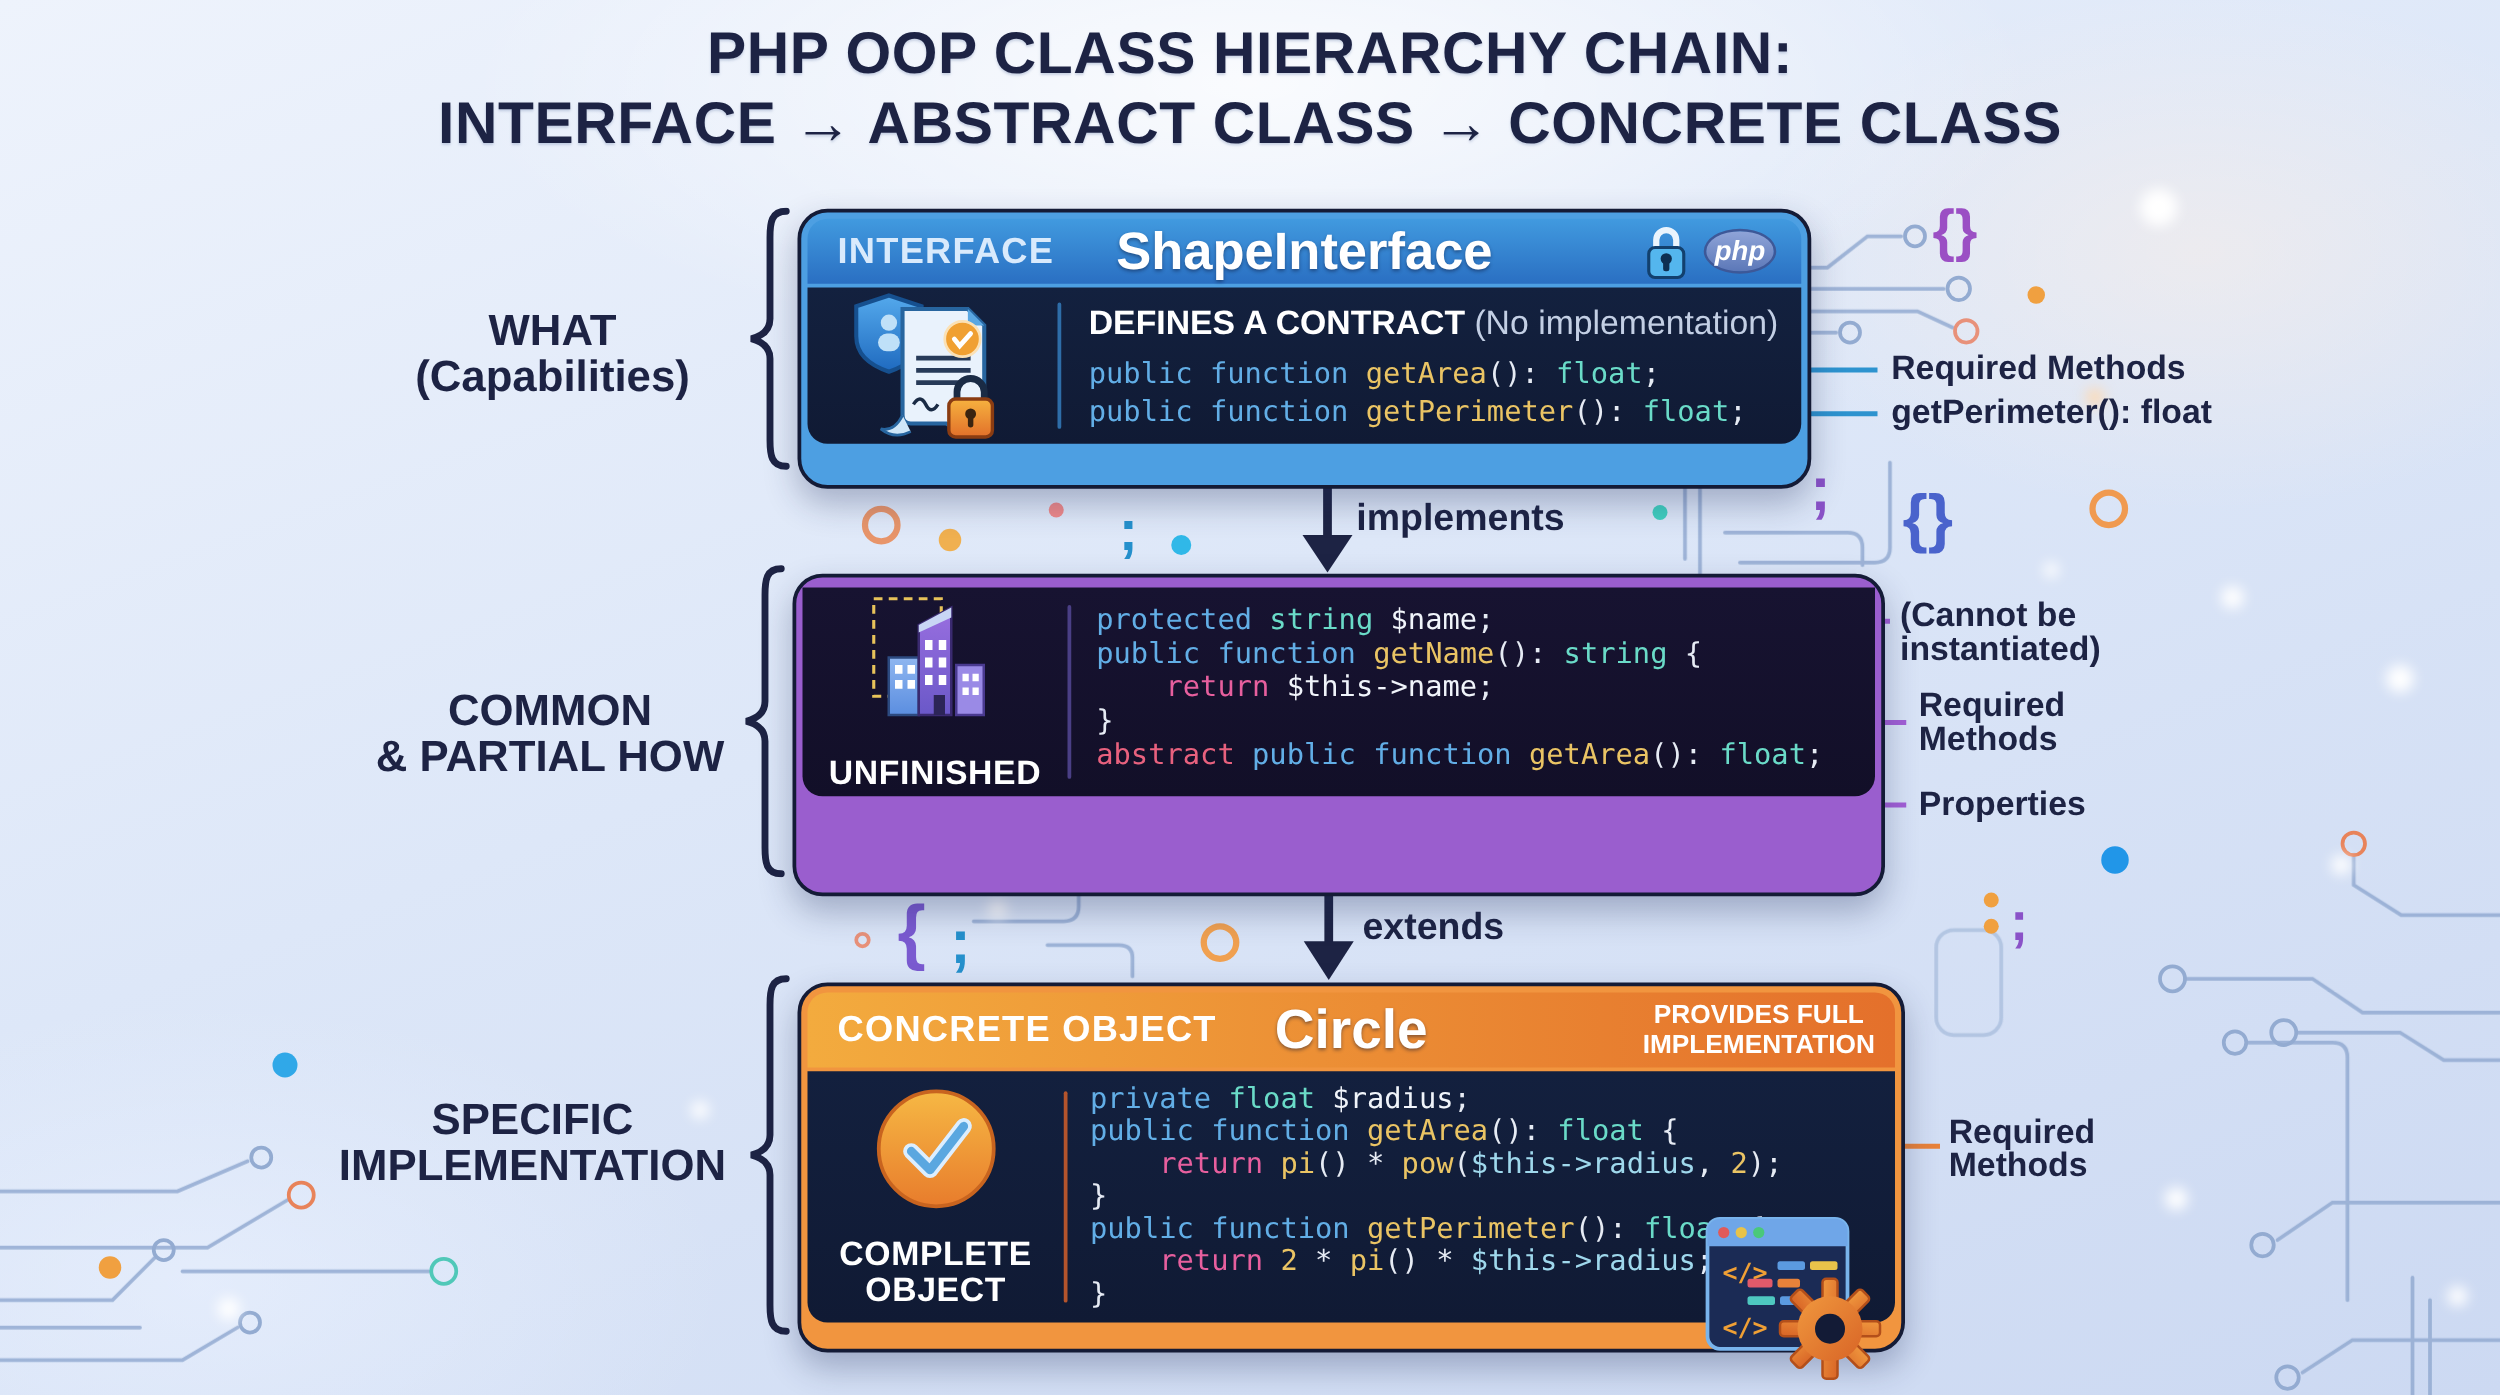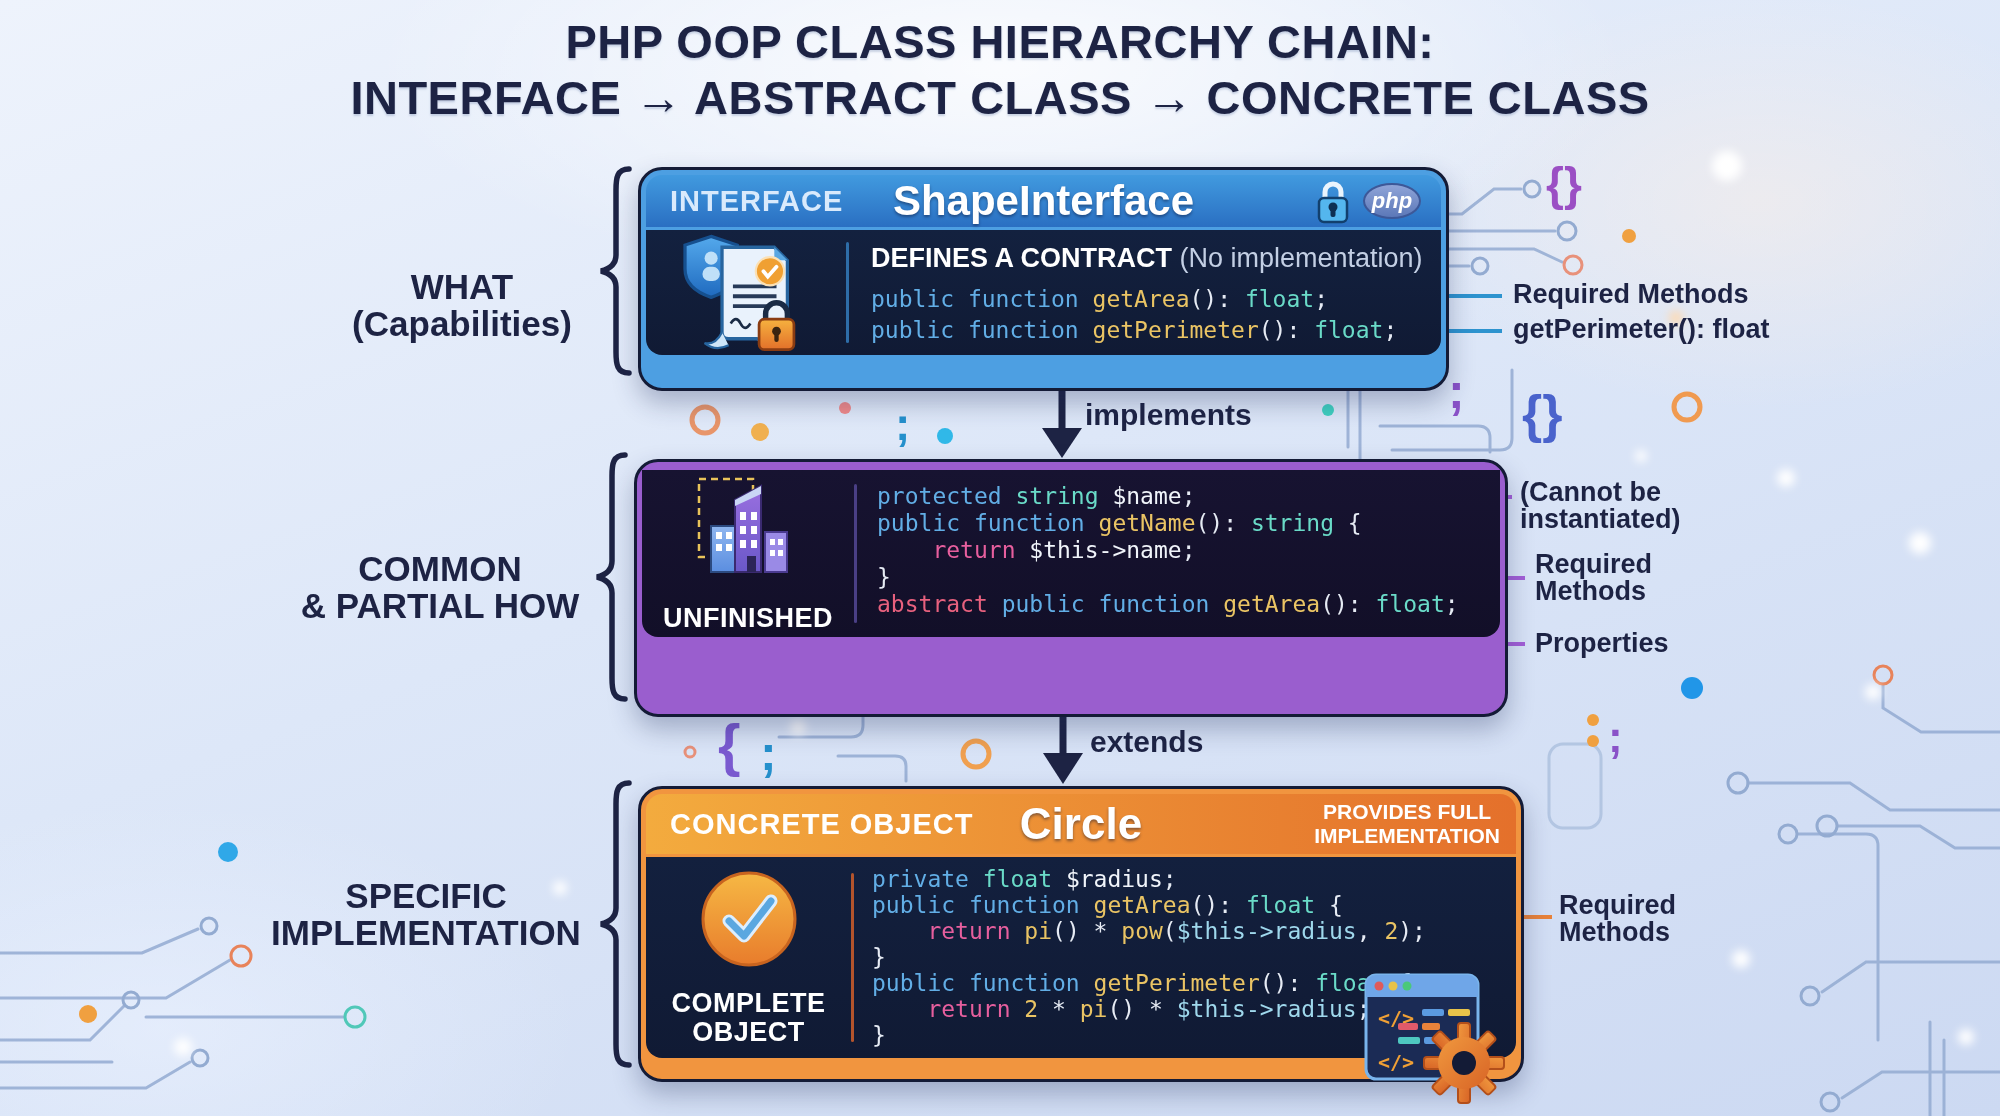--- a/index.html
+++ b/index.html
@@ -213,21 +213,21 @@
       <rect x="1059.5" y="701" width="7" height="56"></rect>
       <polygon points="1043,753 1083,753 1063,784"></polygon>
     </g>
   </svg>
 
   <div class="title">
     <div class="t1">PHP OOP CLASS HIERARCHY CHAIN:</div>
     <div class="t2">INTERFACE → ABSTRACT CLASS → CONCRETE CLASS</div>
   </div>
 
-  <div class="side-label" style="left:312px;top:246px;width:300px;margin-top:22px;">
+  <div class="side-label" style="left:292px;top:246px;width:300px;">
     <div>
         <div>WHAT</div>
       </div>
     <div class="sub">
         <div>(Capabilities)</div>
       </div>
   </div>
   <div class="side-label" style="left:280px;top:530px;width:320px;margin-top:20px;">
       <div>COMMON</div>
       <div>&amp; PARTIAL HOW</div>

